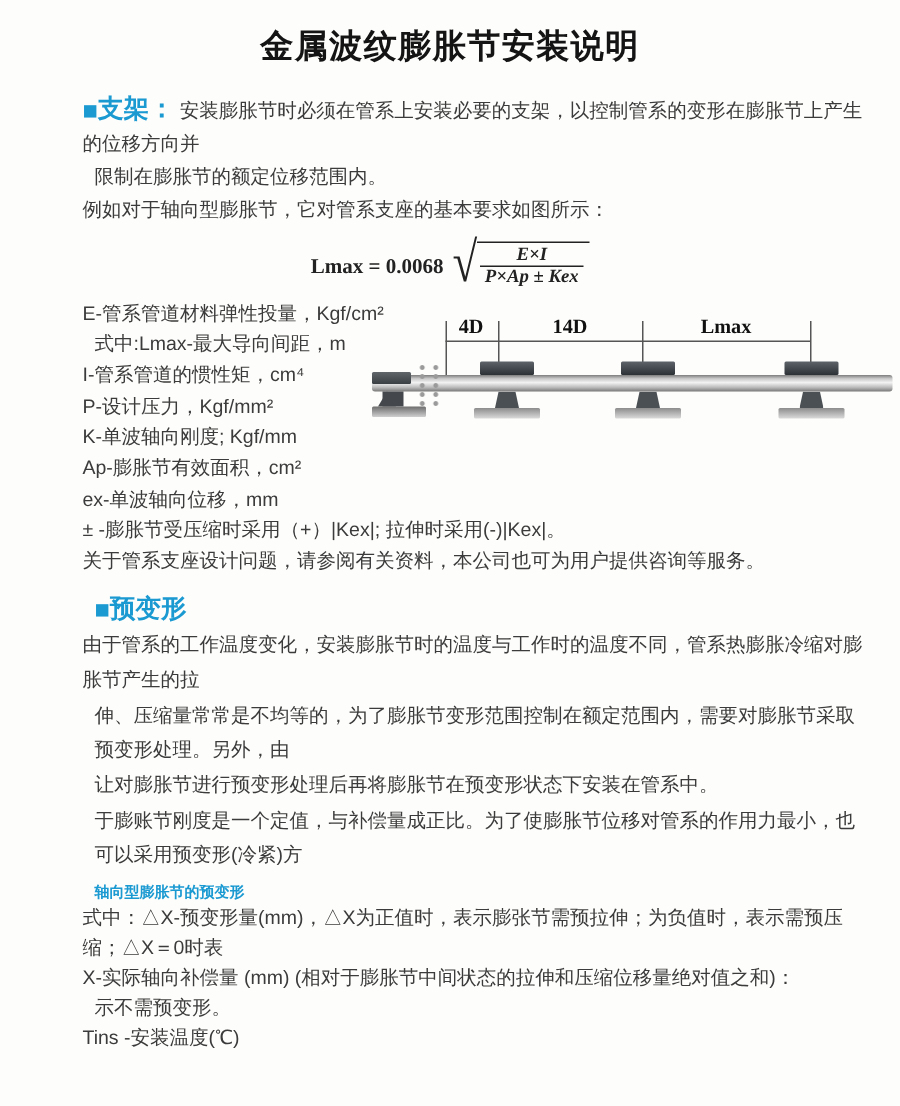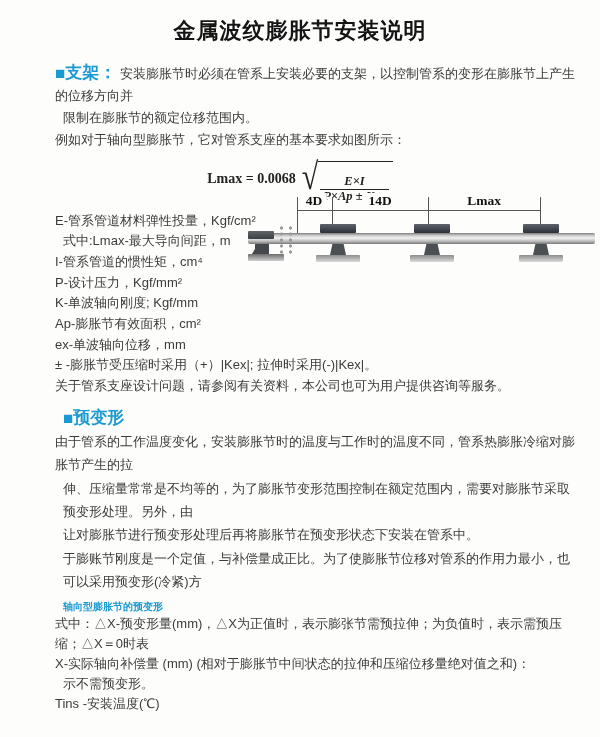--- a/index.html
+++ b/index.html
@@ -22,39 +22,39 @@
   .bullet-sq { color:#1b9ad2; font-size:17px; vertical-align:-1px; }
   .sec-title { color:#1b9ad2; font-size:17px; font-weight:bold; }
   .body-strong { font-weight:500; }
 
   
   .formula {
     text-align:center; font-family:"Liberation Serif", serif;
     font-weight:bold; color:#222; font-size:14px;
     margin:9px 0 7px 0;
   }
-  .formula .it { font-style:italic;margin-top:12px; }
+  .formula .it { font-style:italic; }
   .frac { display:inline-flex; flex-direction:column; vertical-align:middle; text-align:center; line-height:1.1; font-size:12.5px; }
   .frac .num { border-bottom:1px solid #222; padding:0 3px; }
   .frac .den { padding:0 3px; }
   .sqrt { display:inline-flex; align-items:flex-start; margin-left:6px; }
   .sqrt .radical { font-size:30px; line-height:26px; font-weight:400; transform:scaleY(1.25); transform-origin:top; }
   .sqrt .sqrt-body { border-top:1.6px solid #222; padding:1px 4px 0 2px; margin-top:1px; }
 
   
   .vars .line { line-height:20.7px; }
 
   
   .pre-par .line { line-height:23.4px; }
 
   .sub-heading { color:#1b9ad2; font-size:10px; font-weight:bold; }
   .axial-note .line { line-height:20px; }
 
   
-  .diagram { position:absolute; left:248px; top:193px; width:347px; height:95px; }
+  .diagram { position:absolute; left:248px; top:210px; width:347px; height:95px; }
   .dim-hline { position:absolute; top:17px; left:49px; width:243px; height:1px; background:#555; }
   .tick { position:absolute; top:4px; width:1px; height:36px; background:#555; }
   .dim-label {
     position:absolute; top:0px; transform:translateX(-50%);
     font-family:"Liberation Serif", serif; font-weight:bold; font-size:13.5px;
     color:#111; background:#fdfdfb; padding:0 4px; line-height:15px;
   }
   .pipe {
     position:absolute; left:0; top:40px; width:347px; height:11px;
     background:linear-gradient(to bottom,#7d7d7d 0%,#c9c9c9 22%,#f2f2f2 46%,#bdbdbd 74%,#787878 100%);

